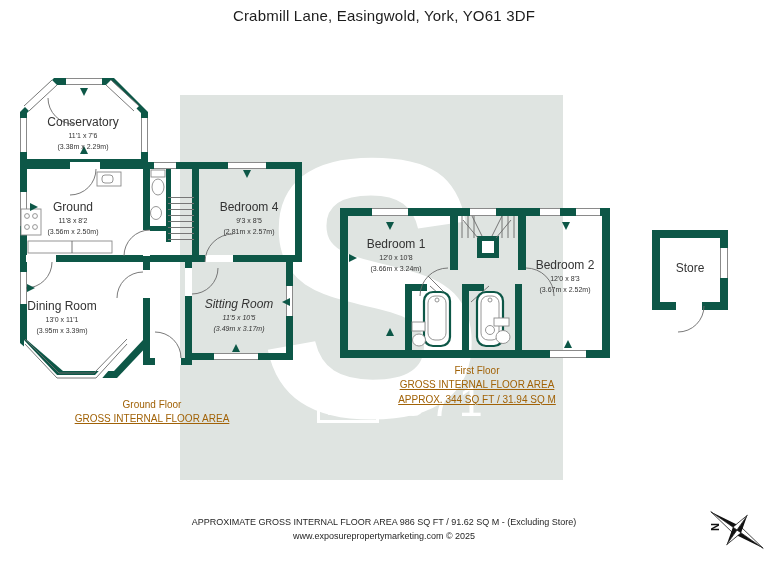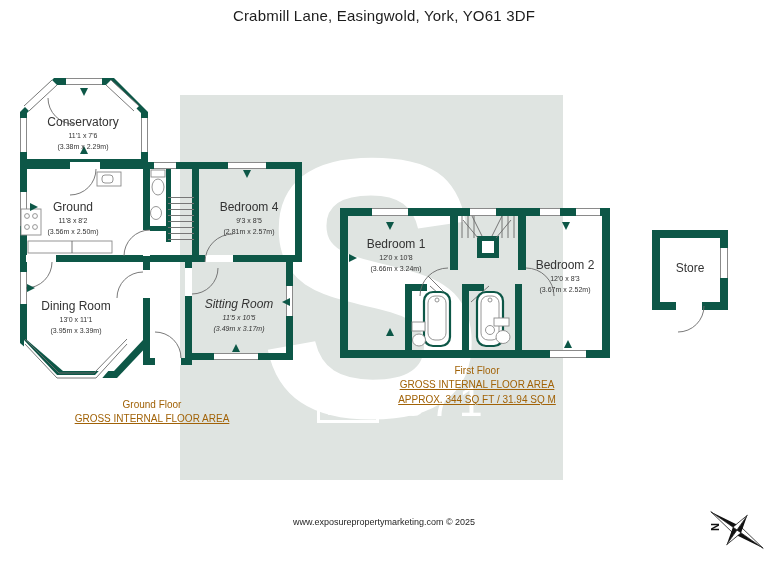--- a/index.html
+++ b/index.html
@@ -230,21 +230,21 @@
   <div class="room-label" style="left:83px;top:133px;">
     <div class="rname">Conservatory</div>
     <div>11'1 x 7'6</div>
     <div>(3.38m x 2.29m)</div>
   </div>
   <div class="room-label" style="left:73px;top:218px;">
     <div class="rname">Ground</div>
     <div>11'8 x 8'2</div>
     <div>(3.56m x 2.50m)</div>
   </div>
-  <div class="room-label" style="left:76px;top:317px;">
+  <div class="room-label" style="left:62px;top:317px;">
     <div class="rname">Dining Room</div>
     <div>13'0 x 11'1</div>
     <div>(3.95m x 3.39m)</div>
   </div>
   <div class="room-label" style="left:249px;top:218px;">
     <div class="rname">Bedroom 4</div>
     <div>9'3 x 8'5</div>
     <div>(2.81m x 2.57m)</div>
   </div>
   <div class="room-label" style="left:239px;top:315px;font-style:italic;">
@@ -270,16 +270,17 @@
     <div class="fc1">Ground Floor</div>
     <div class="fc2">GROSS INTERNAL FLOOR AREA</div>
   </div>
   <div class="floor-caption" style="left:357px;top:365px;width:240px;">
     <div class="fc1">First Floor</div>
     <div class="fc2">GROSS INTERNAL FLOOR AREA</div>
     <div class="fc2">APPROX. 344 SQ FT / 31.94 SQ M</div>
   </div>
 
   <div class="footer">
+    <div>APPROXIMATE GROSS INTERNAL FLOOR AREA 986 SQ FT / 91.62 SQ M - (Excluding Store)</div>
     <div>www.exposurepropertymarketing.com © 2025</div>
   </div>
 
 </div>
 
 </body></html>

